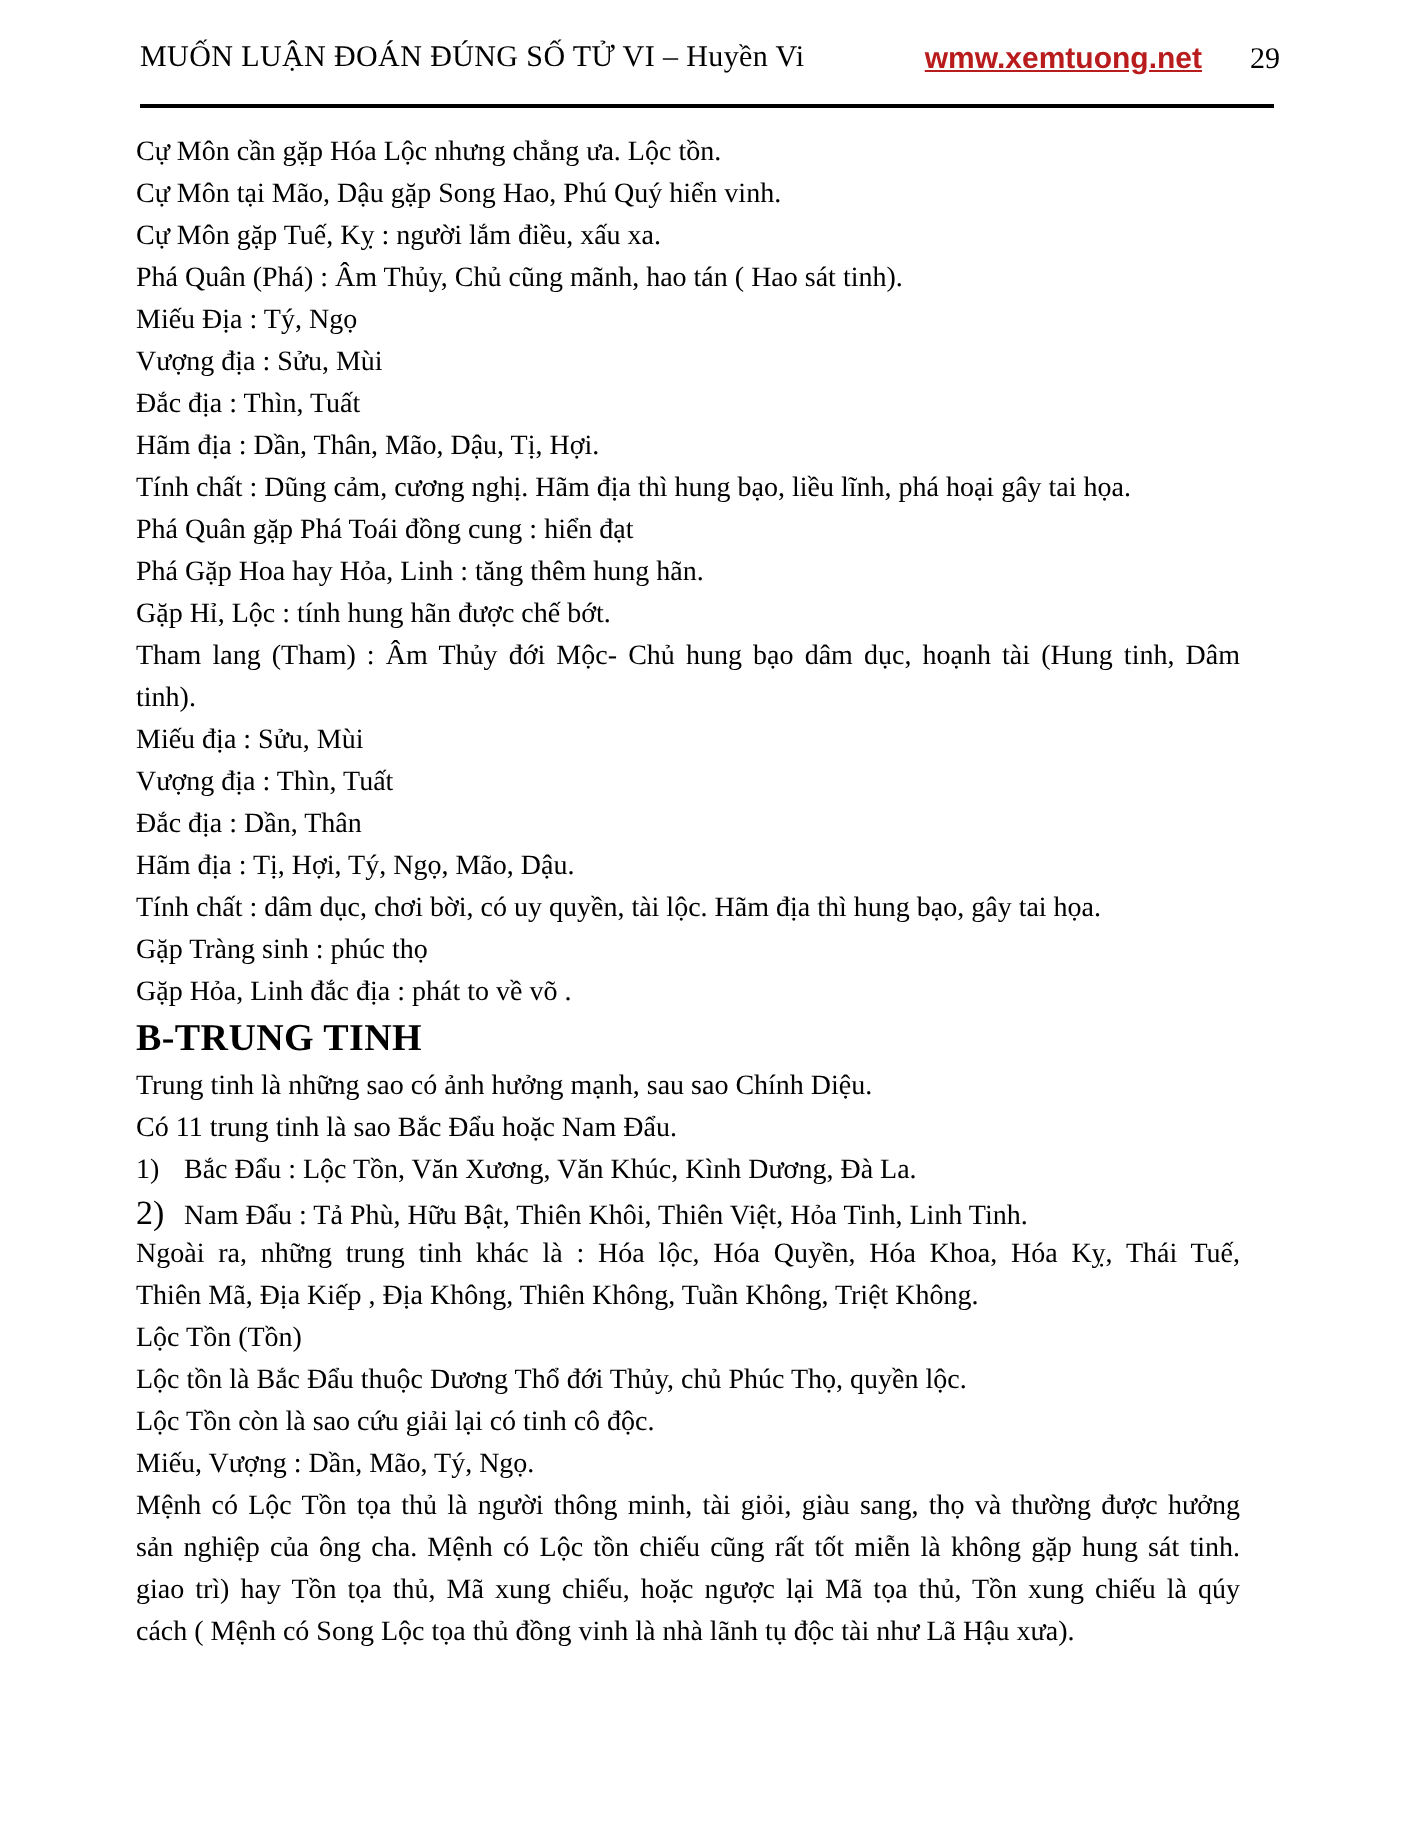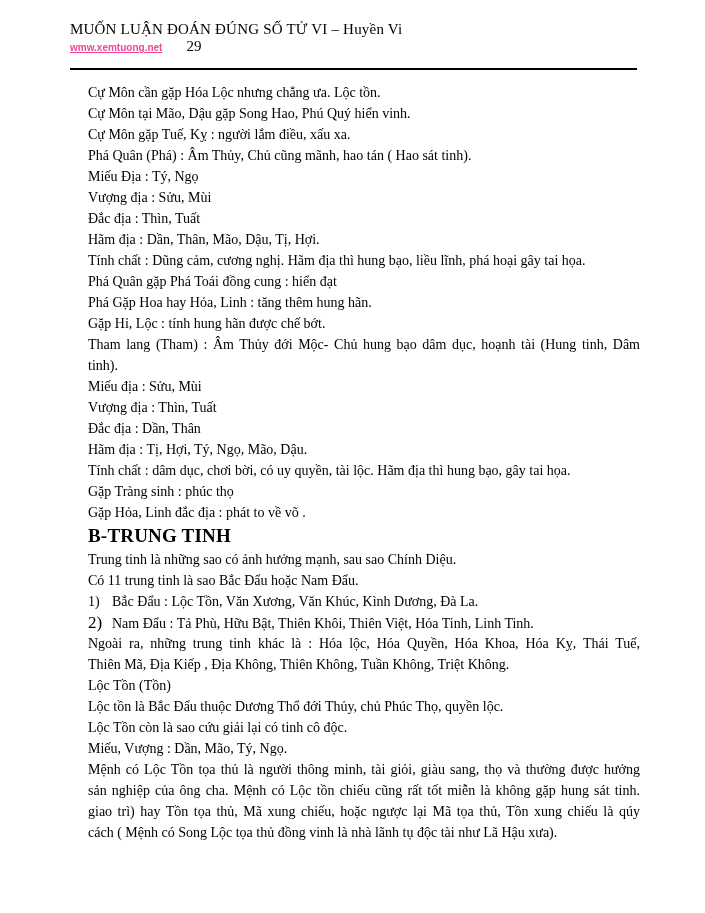--- a/index.html
+++ b/index.html
@@ -12,51 +12,50 @@
     background: #ffffff;
     color: #000000;
     font-family: "Liberation Serif", "DejaVu Serif", serif;
     overflow: hidden;
   }
   .header {
     display: flex;
     align-items: flex-start;
     justify-content: space-between;
     padding: 21px 65px 0 70px;
-    flex-direction: column;
   }
   .doc-title {
     font-size: 15px;
     letter-spacing: 0.2px;
     white-space: nowrap;
   }
   .header-right {
     display: flex;
     align-items: baseline;
     gap: 24px;
   }
   .site-link {
     font-family: "Liberation Sans", "DejaVu Sans", sans-serif;
     font-weight: bold;
-    font-size: 10px;
-    color: #ec4899;
+    font-size: 15px;
+    color: #b91c1c;
     text-decoration: underline;
     cursor: pointer;
     white-space: nowrap;
   }
   .page-num {
     font-size: 15px;
   }
   .header-rule {
     height: 2px;
     background: #000000;
     margin: 13px 68px 0 70px;
   }
   .doc-body {
-    padding: 12px 0 0 88px;
+    padding: 12px 0 0 68px;
     width: 552px;
     font-size: 14px;
   }
   .blk {
     line-height: 21px;
     height: 21px;
     white-space: nowrap;
     overflow: hidden;
   }
   .blk.justify {

